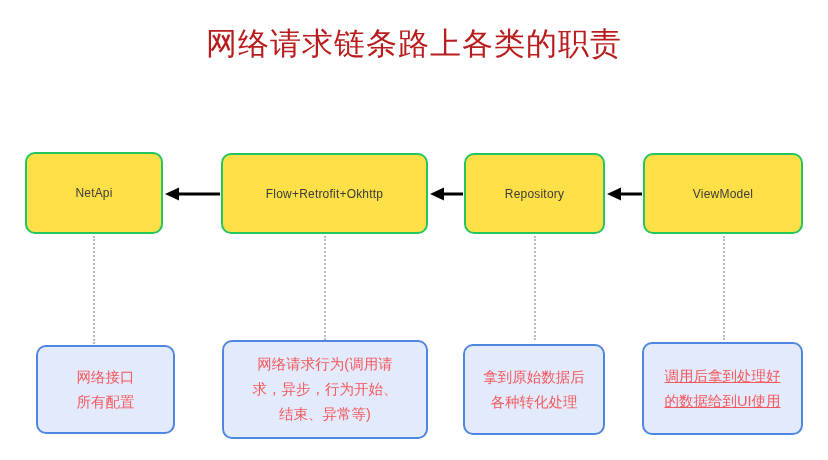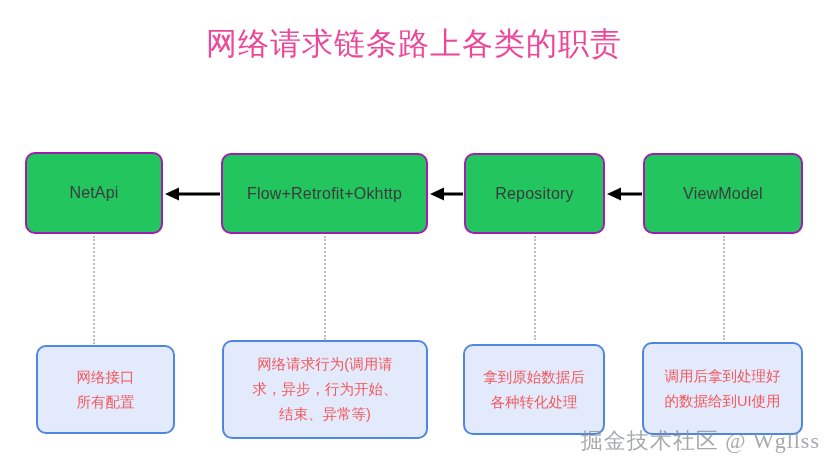--- a/index.html
+++ b/index.html
@@ -23,40 +23,40 @@
   }
   
   .diagram-title {
     position: absolute;
     left: 0;
     top: 24px;
     width: 828px;
     text-align: center;
     font-size: 31px;
     line-height: 40px;
-    color: #ec4899;
+    color: #b91c1c;
     letter-spacing: 1px;
     font-weight: 400;
     white-space: nowrap;
   }
   
   .node {
     position: absolute;
     box-sizing: border-box;
     border-radius: 10px;
     display: flex;
     align-items: center;
     justify-content: center;
     text-align: center;
   }
   .node.stage {
-    background: #22c55e;
-    border: 2px solid #a21caf;
+    background: #fde047;
+    border: 2px solid #22c55e;
     color: #3b3b3b;
-    font-size: 16px;
+    font-size: 12px;
     letter-spacing: 0.2px;
     white-space: nowrap;
   }
   .node.note {
     background: #e3eafb;
     border: 2px solid #4f86e0;
     color: #f4585c;
     font-size: 14.5px;
     line-height: 25px;
     padding: 2px 6px;
@@ -143,20 +143,19 @@
     <span class="note-text">网络请求行为(调用请
 求，异步，行为开始、
 结束、异常等)</span>
   </div>
 
   <div class="node note" style="left:463px; top:344px; width:142px; height:91px;text-align:center;">
     <span class="note-text">拿到原始数据后
 各种转化处理</span>
   </div>
 
-  <div class="node note" style="left:642px; top:342px; width:161px; height:93px;">
+  <div class="node note" style="left:642px; top:342px; width:161px; height:93px;text-decoration:underline;">
     <span class="note-text">调用后拿到处理好
 的数据给到UI使用</span>
   </div>
 
-  <div class="watermark">掘金技术社区 @ Wgllss</div>
 
 </div>
 
 </body></html>

